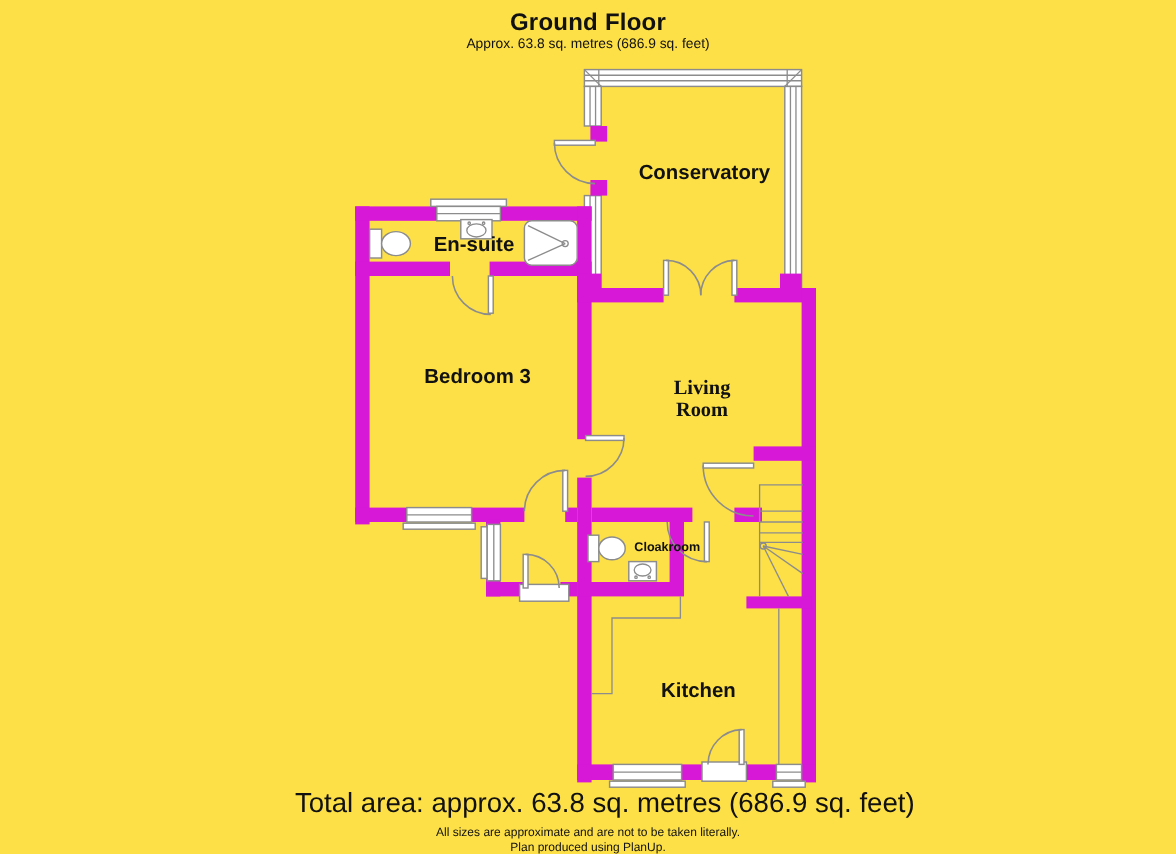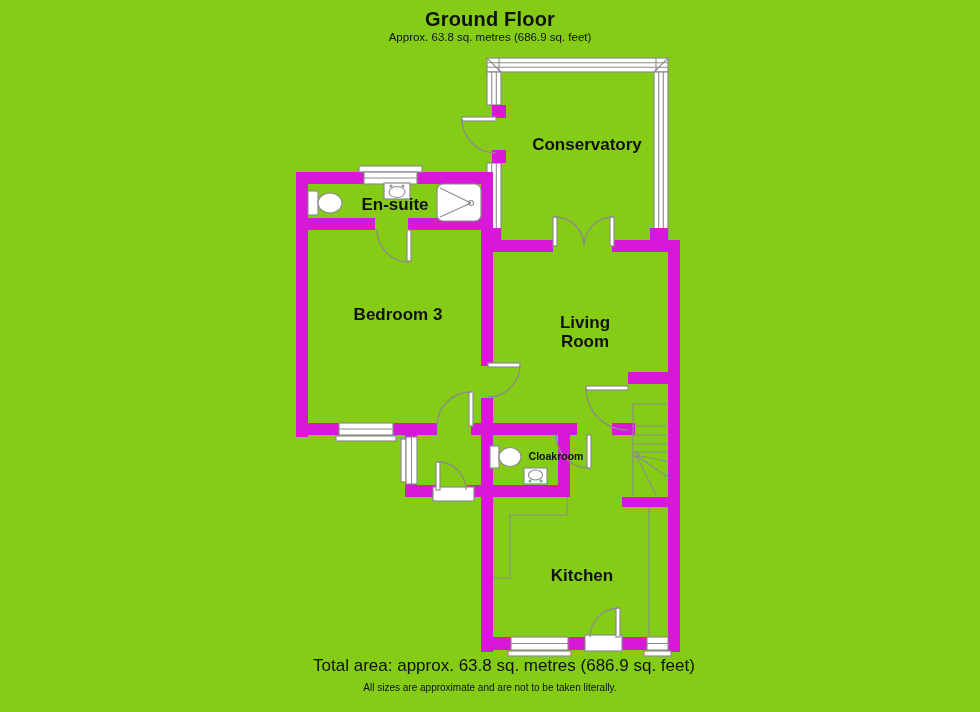--- a/index.html
+++ b/index.html
@@ -2,28 +2,28 @@
 <html style="--wall: #d718d7; --line: #8c8c8c; --text: #111111;"><head>
 <meta charset="utf-8">
 <style>
   :root{
     --wall:#d718d7;
     --line:#8c8c8c;
     --text:#111111;
   }
   html,body{margin:0;padding:0;background:#ffffff;}
   .page{
-    position:relative;width:980px;height:712px;background:#84cc16;overflow:hidden;
+    position:relative;width:980px;height:712px;background:#fde047;overflow:hidden;
     font-family:"Liberation Sans","DejaVu Sans",sans-serif;color:var(--text);
   }
   .hdr{position:absolute;left:0;top:8px;width:980px;text-align:center;}
   .hdr .t{font-size:20px;font-weight:bold;letter-spacing:.2px;}
   .hdr .s{font-size:11.5px;margin-top:0;}
   .ftr{position:absolute;left:0;top:656px;width:980px;text-align:center;}
-  .ftr .tot{font-size:17px;padding-left:28px;}
+  .ftr .tot{font-size:23px;padding-left:28px;}
   .ftr .d1{font-size:10px;margin-top:6px;}
   .ftr .d2{font-size:10px;margin-top:1px;}
   svg{position:absolute;left:0;top:0;}
   .w{fill:var(--wall);stroke:none;}
   .ln{stroke:var(--line);stroke-width:1.3;fill:none;}
   .thin{stroke:var(--line);stroke-width:1.1;fill:none;}
   .wf{fill:#ffffff;stroke:var(--line);stroke-width:1.2;}
   .lbl{position:absolute;transform:translate(-50%,-50%);font-weight:bold;font-size:17px;
        text-align:center;line-height:19px;white-space:pre-line;}
   .lbl.small{font-size:10.5px;line-height:12px;}
@@ -203,22 +203,23 @@
         <line class="thin" x1="636" y1="455" x2="669" y2="478"></line>
         <line class="thin" x1="636" y1="455" x2="657" y2="497"></line>
         <circle class="thin" cx="636" cy="455" r="2.5"></circle>
       </g>
     </g>
   </svg>
 
   <div class="lbl" style="left:587px;top:144px;">Conservatory</div>
   <div class="lbl" style="left:395px;top:204px;">En-suite</div>
   <div class="lbl" style="left:398px;top:314px;">Bedroom 3</div>
-  <div class="lbl" style="left:585px;top:332px;width:70px;">Living Room</div>
+  <div class="lbl" style="left:585px;top:332px;width:70px;font-family:Liberation Serif, serif;">Living Room</div>
   <div class="lbl small" style="left:556px;top:456px;">Cloakroom</div>
   <div class="lbl" style="left:582px;top:575px;">Kitchen</div>
 
   <div class="ftr">
     <div class="tot">Total area: approx. 63.8 sq. metres (686.9 sq. feet)</div>
     <div class="d1">All sizes are approximate and are not to be taken literally.</div>
+    <div class="d2">Plan produced using PlanUp.</div>
   </div>
 
 </div>
 
 </body></html>

